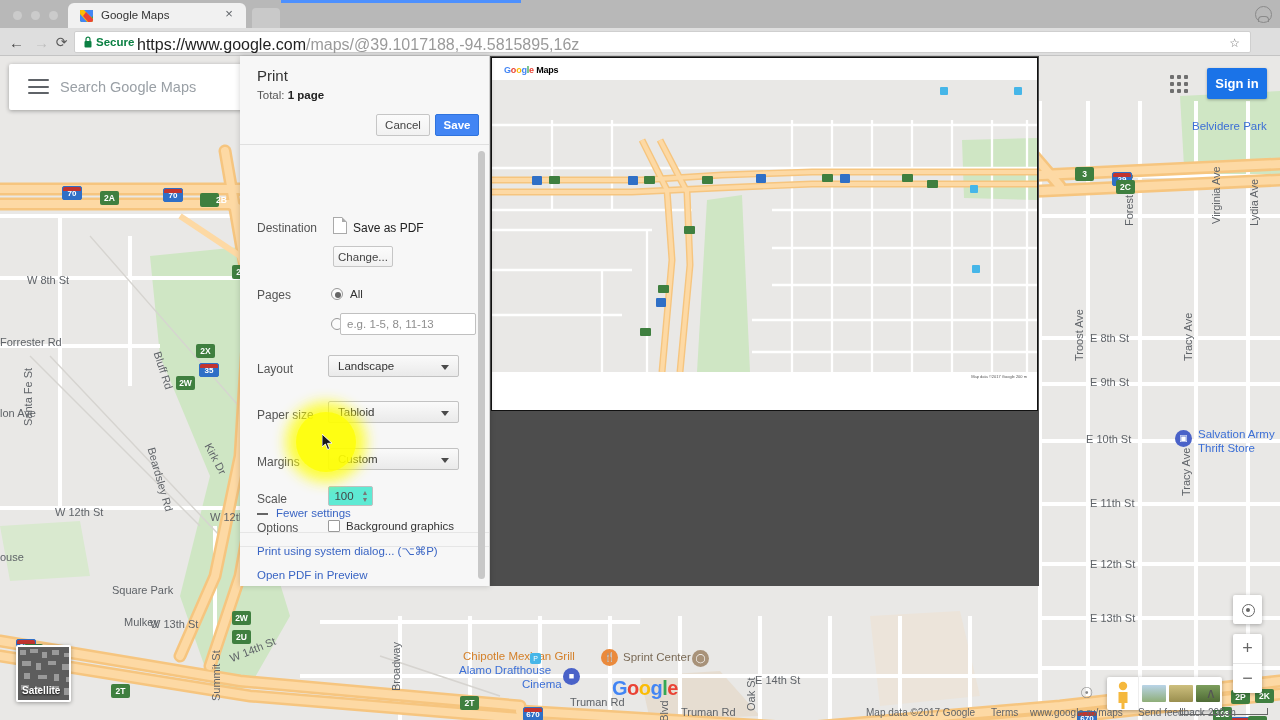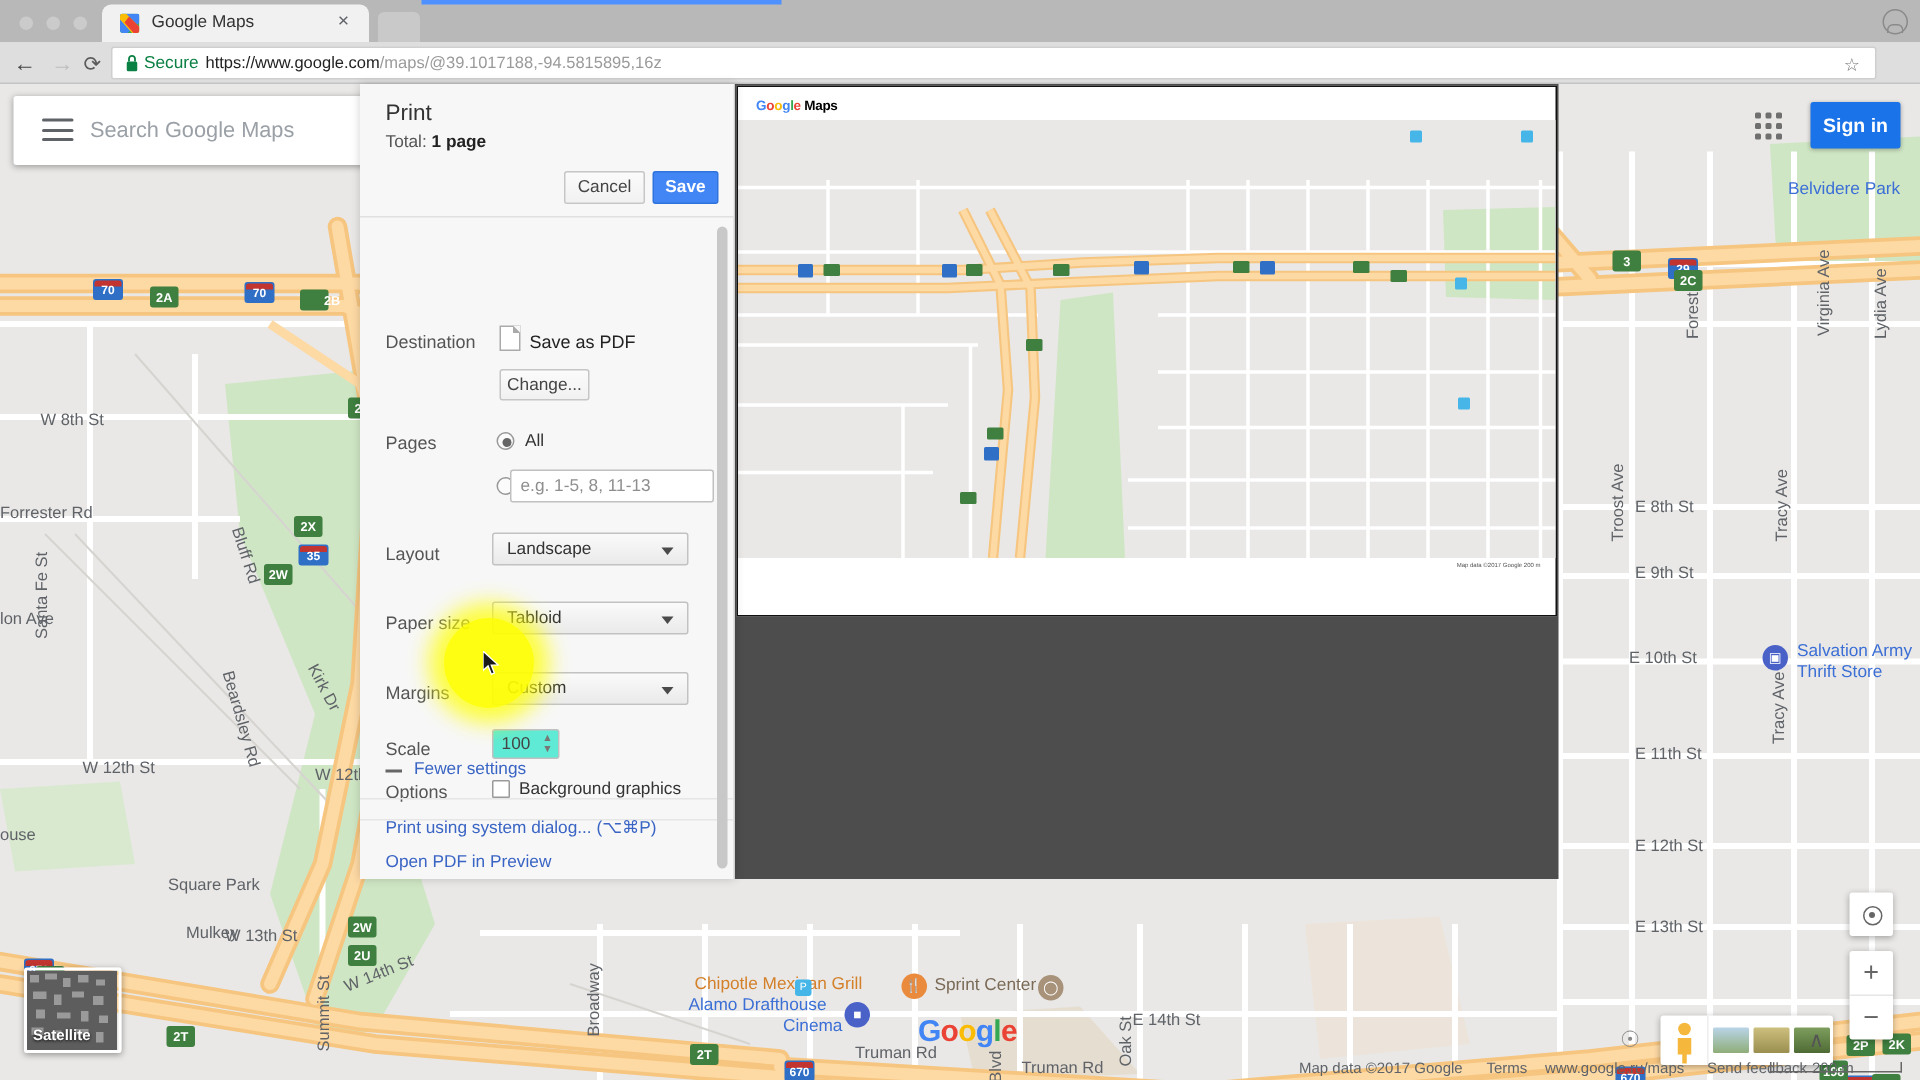--- a/index.html
+++ b/index.html
@@ -53,24 +53,24 @@
   #nav-back { left:8px; color:#444; }
   #nav-fwd { left:33px; color:#bdbdbd; }
   #nav-reload { left:53px; font-size:14px; }
 
   #omnibox {
     position:absolute; left:74px; top:3px; width:1177px; height:22px;
     background:#fff; border:1px solid #cfcfcf; border-radius:2px;
   }
   #lock-icon { position:absolute; left:9px; top:4px; width:8px; height:12px; }
   #secure-label {
-    position:absolute; left:21px; top:4px; font-size:11.5px; color:#0b8043;
+    position:absolute; left:21px; top:4px; font-size:11.5px; color:#0b8043;font-weight:bold;
   }
   #url-text {
-    position:absolute; left:62px; top:4px; font-size:11px; color:#9a9a9a;
+    position:absolute; left:62px; top:4px; font-size:16px; color:#9a9a9a;
     white-space:nowrap;
   }
   #url-text b { color:#222; font-weight:normal; }
   #star-icon { position:absolute; right:10px; top:4px; font-size:12px; color:#777; }
   #chrome-menu {
     position:absolute; left:1258px; top:35px; width:14px; height:16px;
     text-align:center; font-size:13px; color:#5f6368; letter-spacing:0;
   }
   #profile-icon {
     position:absolute; left:1255px; top:6px; width:17px; height:17px;
@@ -146,21 +146,21 @@
   }
   #signin-btn {
     position:absolute; right:13px; top:12px; width:60px; height:31px;
     background:#1a73e8; border-radius:2px; border:none; color:#fff;
     font-family:"Liberation Sans", sans-serif; font-size:13px; font-weight:bold;
     box-shadow:0 1px 3px rgba(0,0,0,.28); cursor:pointer;
   }
 
   
   #satellite-thumb {
-    position:absolute; left:16px; bottom:18px; width:65px; height:57px;
+    position:absolute; left:16px; bottom:18px; width:55px; height:57px;
     border:2px solid #fff; border-radius:2px;
     box-shadow:0 1px 4px rgba(0,0,0,.35); overflow:hidden;
   }
   #satellite-label {
     position:absolute; left:4px; bottom:4px; font-size:10px; color:#fff;
     font-weight:bold; text-shadow:0 1px 2px rgba(0,0,0,.9);
   }
 
   
   #locate-btn {

